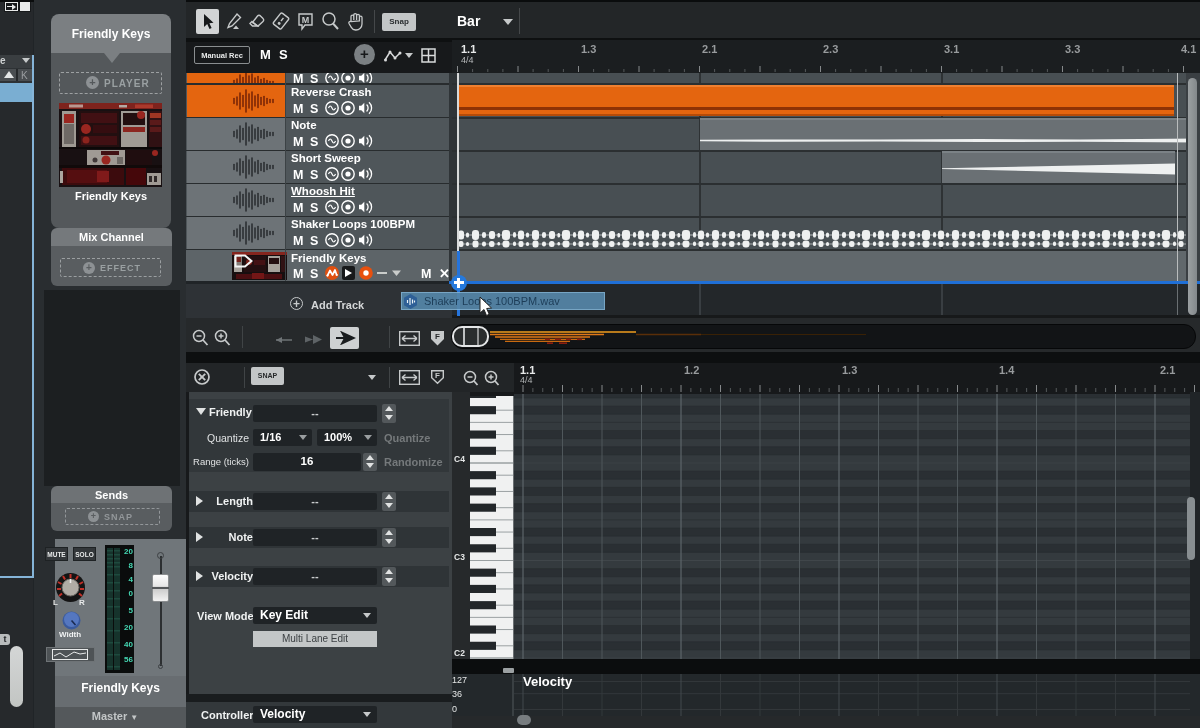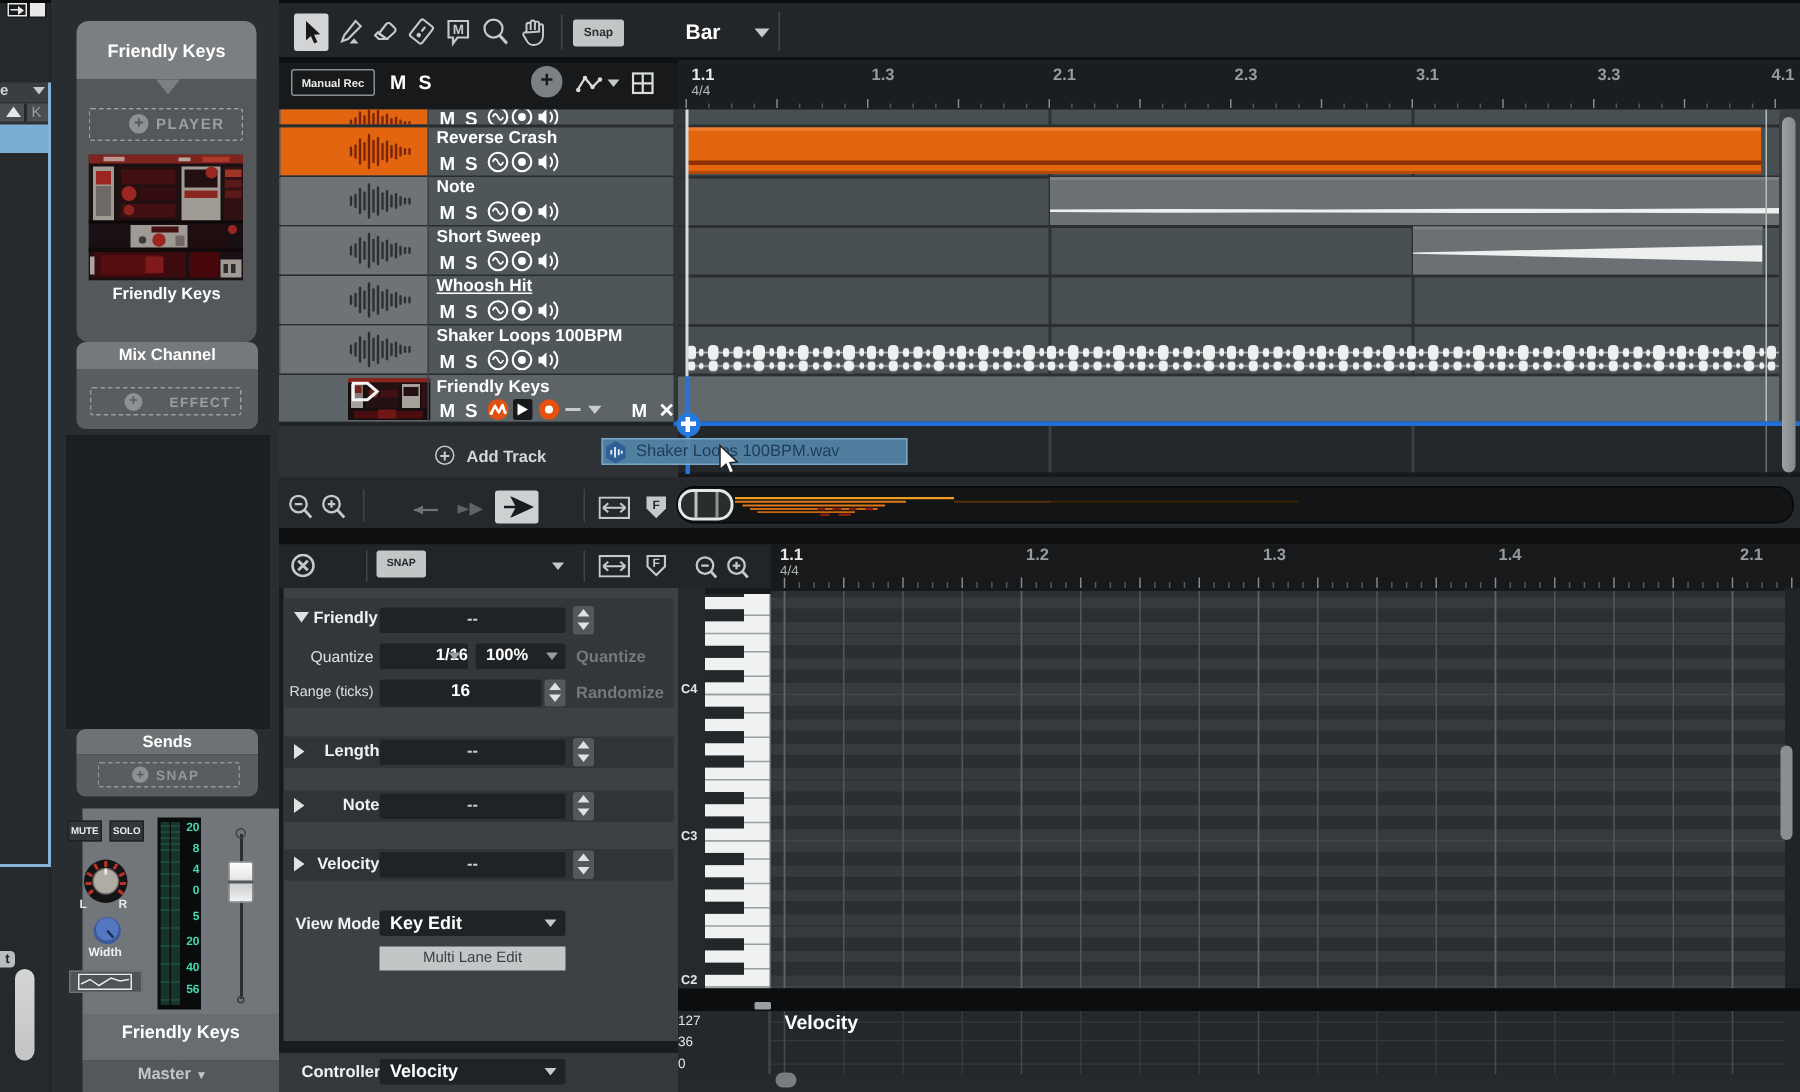--- a/index.html
+++ b/index.html
@@ -89,21 +89,21 @@
   <rect x="1" y="68" width="3" height="12" fill="#d8d4cc"></rect>
   <rect width="103" height="84" fill="rgba(12,4,4,0.22)"></rect>
 </svg>
 <div class="abs b" style="left:51px;top:190px;width:120px;text-align:center;color:#fff;font-size:11px;">Friendly Keys</div>
 
 <div class="abs" style="left:51px;top:228px;width:121px;height:18px;background:#75797c;border-radius:6px 6px 0 0;"></div>
 <div class="abs b" style="left:51px;top:231px;width:121px;text-align:center;color:#fff;font-size:11px;">Mix Channel</div>
 <div class="abs" style="left:51px;top:246px;width:121px;height:40px;background:#595d60;border-radius:0 0 6px 6px;"></div>
 <div class="abs" style="left:60px;top:258px;width:101px;height:19px;border:1px dashed #9b9fa1;border-radius:2px;"></div>
 <div class="abs" style="left:83px;top:262px;width:12px;height:12px;border-radius:50%;background:#8d9194;color:#595d60;font-size:10px;font-weight:bold;text-align:center;line-height:12px;">+</div>
-<div class="abs b" style="left:100px;top:263px;color:#9aa0a2;font-size:9px;letter-spacing:1px;margin-left:13px;">EFFECT</div>
+<div class="abs b" style="left:100px;top:263px;color:#9aa0a2;font-size:9px;letter-spacing:1px;">EFFECT</div>
 
 <div class="abs" style="left:44px;top:290px;width:136px;height:196px;background:#1c1f21;"></div>
 
 <div class="abs" style="left:51px;top:486px;width:121px;height:17px;background:#6e7275;border-radius:6px 6px 0 0;"></div>
 <div class="abs b" style="left:51px;top:489px;width:121px;text-align:center;color:#fff;font-size:11px;">Sends</div>
 <div class="abs" style="left:51px;top:503px;width:121px;height:28px;background:#595d60;border-radius:0 0 6px 6px;"></div>
 <div class="abs" style="left:65px;top:508px;width:95px;height:17px;border:1px dashed #93979a;border-radius:2px;"></div>
 <div class="abs" style="left:88px;top:511px;width:11px;height:11px;border-radius:50%;background:#8d9194;color:#595d60;font-size:9px;font-weight:bold;text-align:center;line-height:11px;">+</div>
 <div class="abs b" style="left:104px;top:512px;color:#93979a;font-size:9px;letter-spacing:1px;">SNAP</div>
 
@@ -958,21 +958,21 @@
 
 <div class="abs" style="left:189px;top:399px;width:260px;height:73px;background:#32373a;"></div>
 <div class="abs" style="left:196px;top:408px;width:0;height:0;border-left:5px solid transparent;border-right:5px solid transparent;border-top:7px solid #e0e2e2;"></div>
 <div class="abs b" style="left:209px;top:406px;color:#f0f2f2;font-size:11px;">Friendly</div>
 <div class="abs" style="left:253px;top:405px;width:124px;height:17px;background:#1f2326;border-radius:2px;color:#caccce;font-size:11px;font-weight:bold;text-align:center;line-height:16px;">--</div>
 <div class="abs" style="left:382px;top:404px;width:14px;height:19px;background:#53585b;border-radius:2px;">
   <span style="position:absolute;left:3px;top:2px;width:0;height:0;border-left:4px solid transparent;border-right:4px solid transparent;border-bottom:5px solid #e0e2e2;"></span>
   <span style="position:absolute;left:3px;top:11px;width:0;height:0;border-left:4px solid transparent;border-right:4px solid transparent;border-top:5px solid #e0e2e2;"></span>
 </div>
 <div class="abs" style="left:196px;top:432px;width:53px;text-align:right;color:#dfe1e2;font-size:10.5px;">Quantize</div>
-<div class="abs b" style="left:253px;top:429px;width:59px;height:17px;background:#1f2326;border-radius:2px;color:#fff;font-size:11px;line-height:16px;text-align:right;"><span style="margin-left:7px;">1/16</span><span style="position:absolute;right:5px;top:6px;width:0;height:0;border-left:4px solid transparent;border-right:4px solid transparent;border-top:5px solid #9a9ea0;"></span></div>
+<div class="abs b" style="left:253px;top:429px;width:59px;height:17px;background:#1f2326;border-radius:2px;color:#fff;font-size:11px;line-height:16px;"><span style="margin-left:7px;">1/16</span><span style="position:absolute;right:5px;top:6px;width:0;height:0;border-left:4px solid transparent;border-right:4px solid transparent;border-top:5px solid #9a9ea0;"></span></div>
 <div class="abs b" style="left:317px;top:429px;width:60px;height:17px;background:#1f2326;border-radius:2px;color:#fff;font-size:11px;line-height:16px;"><span style="margin-left:7px;">100%</span><span style="position:absolute;right:5px;top:6px;width:0;height:0;border-left:4px solid transparent;border-right:4px solid transparent;border-top:5px solid #9a9ea0;"></span></div>
 <div class="abs b" style="left:384px;top:432px;color:#75797b;font-size:11px;">Quantize</div>
 <div class="abs" style="left:186px;top:456px;width:63px;text-align:right;color:#dfe1e2;font-size:9.5px;white-space:nowrap;">Range (ticks)</div>
 <div class="abs b" style="left:253px;top:453px;width:108px;height:18px;background:#1f2326;border-radius:2px;color:#fff;font-size:11.5px;text-align:center;line-height:17px;">16</div>
 <div class="abs" style="left:363px;top:453px;width:14px;height:18px;background:#53585b;border-radius:2px;">
   <span style="position:absolute;left:3px;top:2px;width:0;height:0;border-left:4px solid transparent;border-right:4px solid transparent;border-bottom:5px solid #e0e2e2;"></span>
   <span style="position:absolute;left:3px;top:10px;width:0;height:0;border-left:4px solid transparent;border-right:4px solid transparent;border-top:5px solid #e0e2e2;"></span>
 </div>
 <div class="abs b" style="left:384px;top:456px;color:#75797b;font-size:11px;">Randomize</div>
 

